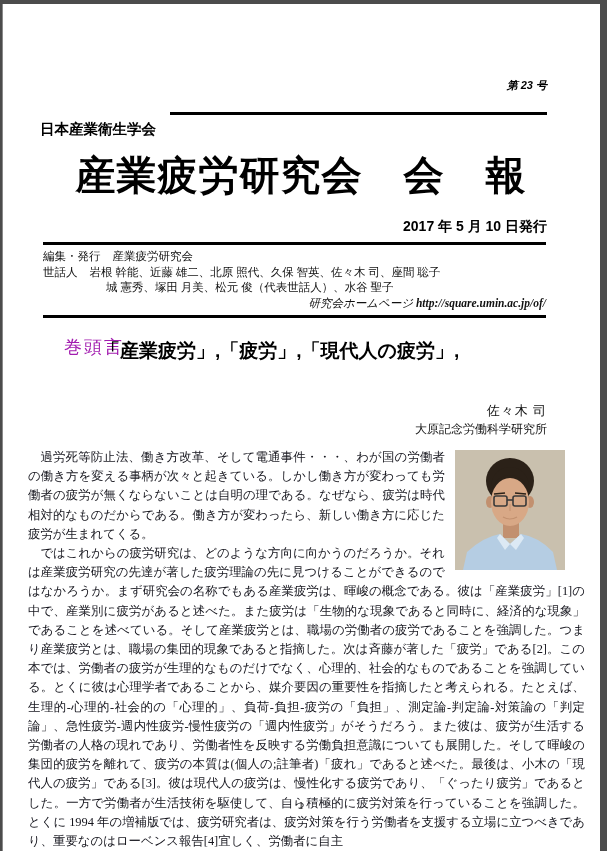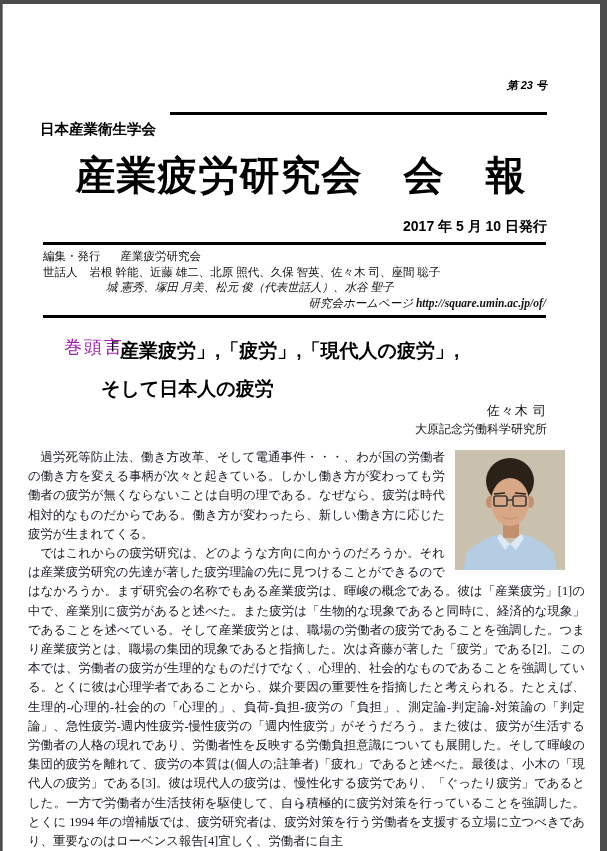--- a/index.html
+++ b/index.html
@@ -45,24 +45,24 @@
   }
 
   .masthead {
     left: 41px; top: 238px; width: 503px;
     border-top: 3px solid #000;
     border-bottom: 3px solid #000;
     padding: 4px 0 4px 0;
     font-family: "Liberation Serif", serif;
     font-size: 11.5px; line-height: 15.5px; color: #111;
   }
-  .m-label { margin-right: 20px; }
+  .m-label { margin-right: 12px; }
   .m-row2 { }
   .m-row2 .m-label { margin-right: 12px; }
-  .m-row3 { margin-left: 63px; font-style: italic; }
+  .m-row3 { margin-left: 63px; }
   .m-row4 { text-align: right; font-style: italic; }
   .hp-url { font-weight: bold; text-align: right; }
 
   .kantougen {
     left: 62px; top: 331px;
     font-size: 18px; font-weight: 500; letter-spacing: 2px; color: #a21caf;
   }
   .a-title {
     left: 99px; top: 328px; width: 420px;
     font-size: 19px; font-weight: 600; line-height: 38px; color: #000;
@@ -120,21 +120,20 @@
     </div>
     <div class="m-row3">城 憲秀、塚田 月美、松元 俊（代表世話人）、水谷 聖子</div>
     <div class="m-row4">
       <span>研究会ホームページ </span><span class="hp-url">http://square.umin.ac.jp/of/</span>
     </div>
   </div>
 
   <div class="abs kantougen">巻頭言</div>
   <div class="abs a-title">
     <div>「産業疲労」,「疲労」,「現代人の疲労」,</div>
-    <div>そして日本人の疲労</div>
   </div>
   <div class="abs author">佐々木 司</div>
   <div class="abs affil">大原記念労働科学研究所</div>
 
   <div class="abs body-text">
     <div class="photo-wrap">
       <svg viewBox="0 0 110 120" xmlns="http://www.w3.org/2000/svg">
         <rect x="0" y="0" width="110" height="120" fill="#c9c0ae"></rect>
         <rect x="48" y="68" width="16" height="20" fill="#c2906f"></rect>
         <path d="M8,120 L12,102 Q28,87 45,84 L55,94 L66,84 Q84,87 98,102 L102,120 Z" fill="#b5cde3"></path>

